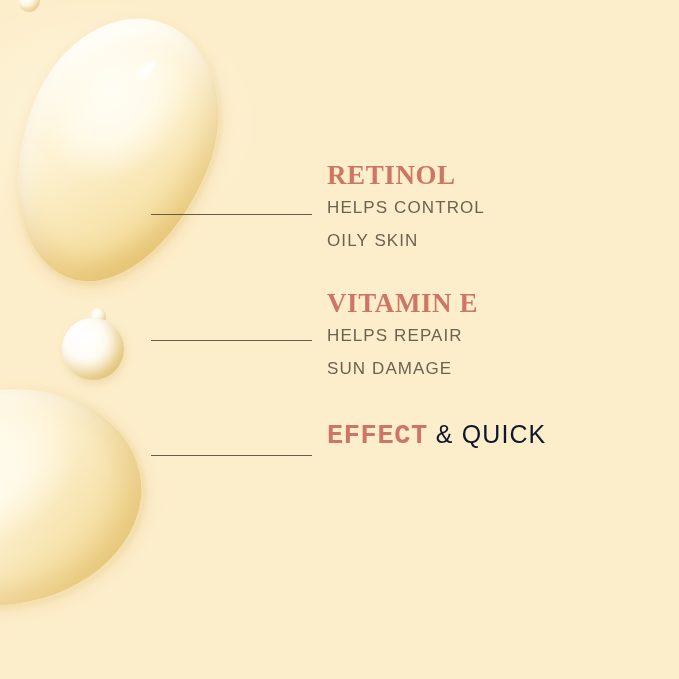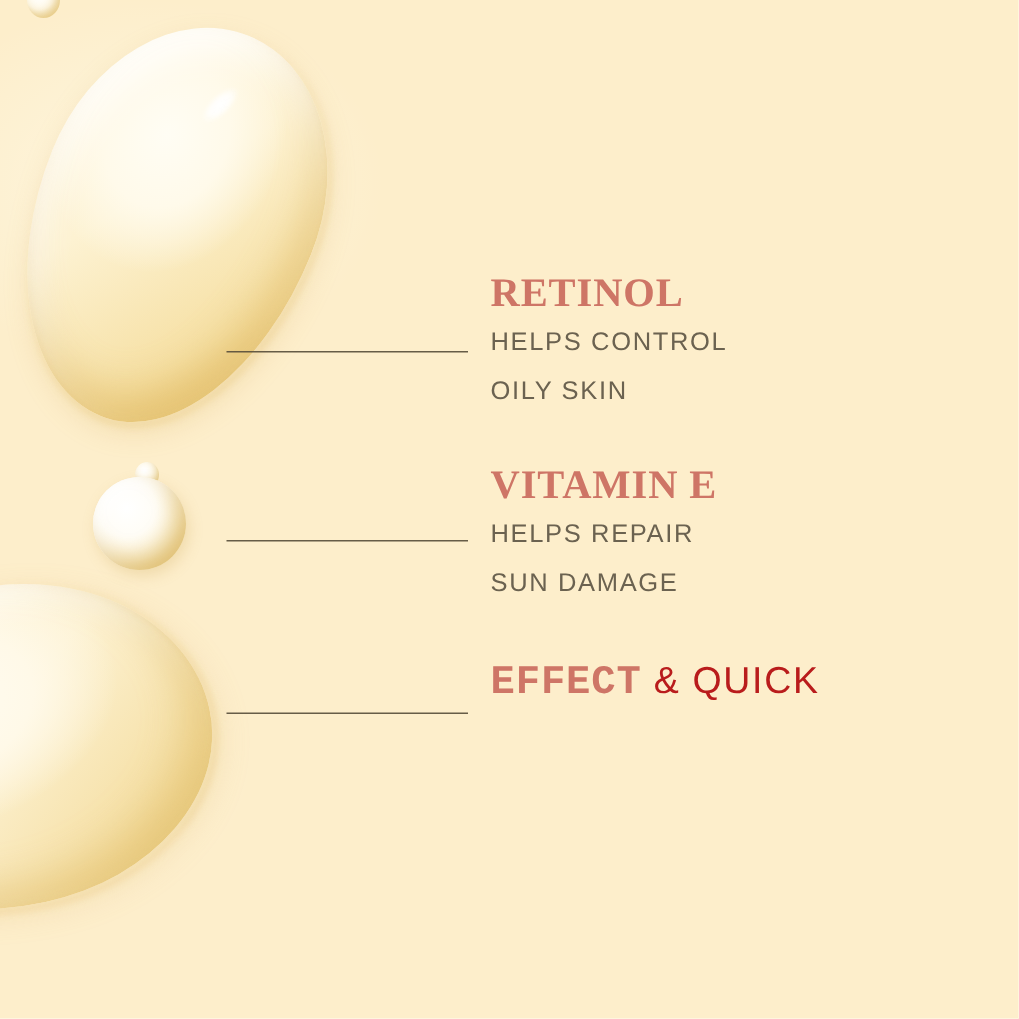--- a/index.html
+++ b/index.html
@@ -146,21 +146,20 @@
     inset: 0;
     background:
       radial-gradient(ellipse 34% 26% at 14% 18%, rgba(255,252,238,0.55) 0%, rgba(255,252,238,0) 70%),
       radial-gradient(ellipse 30% 24% at 4% 74%, rgba(255,252,238,0.45) 0%, rgba(255,252,238,0) 70%);
   }
 
   
   .callouts {
     position: absolute;
     inset: 0;
-    margin-top: 20px;
   }
 
   .callout {
     position: absolute;
     left: 0;
     width: 679px;
   }
   .callout-1 { top: 160px; }
   .callout-2 { top: 288px; }
   .callout-3 { top: 418px; }
@@ -219,21 +218,21 @@
     font-weight: 700;
     font-size: 27px;
     letter-spacing: 0.6px;
     color: #ce7566;
   }
   .mixed-line .body-inline {
     font-family: "Liberation Sans", sans-serif;
     font-weight: 300;
     font-size: 25px;
     letter-spacing: 1.1px;
-    color: #b91c1c;
+    color: #0f172a;
   }
 </style>
 </head>
 <body>
 
 <div id="poster">
 
   <div class="art-layer">
     <div class="ambient-wash"></div>
     <div class="droplet-tiny-top"></div>

